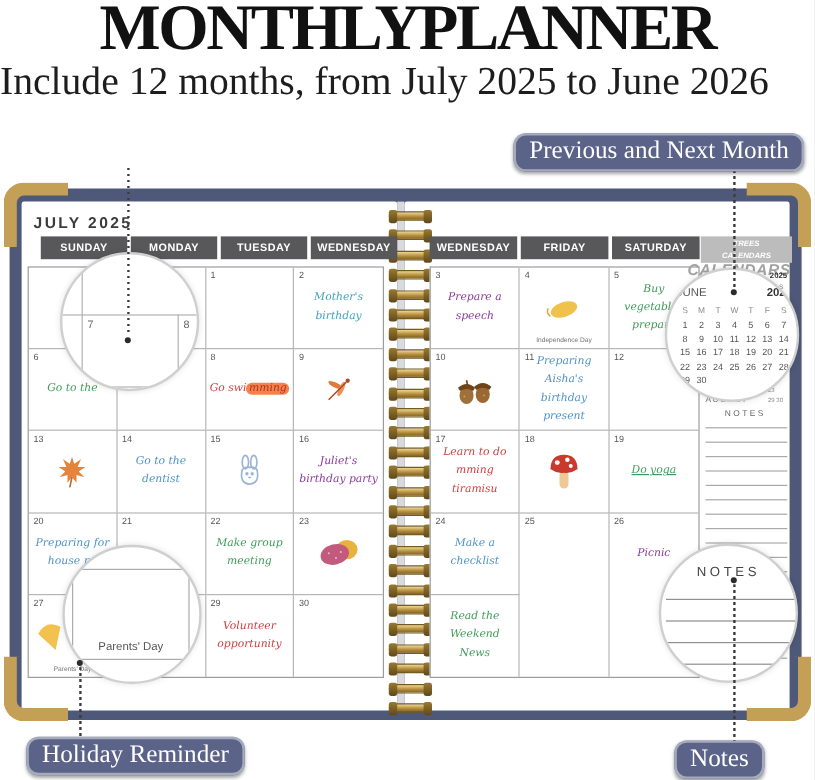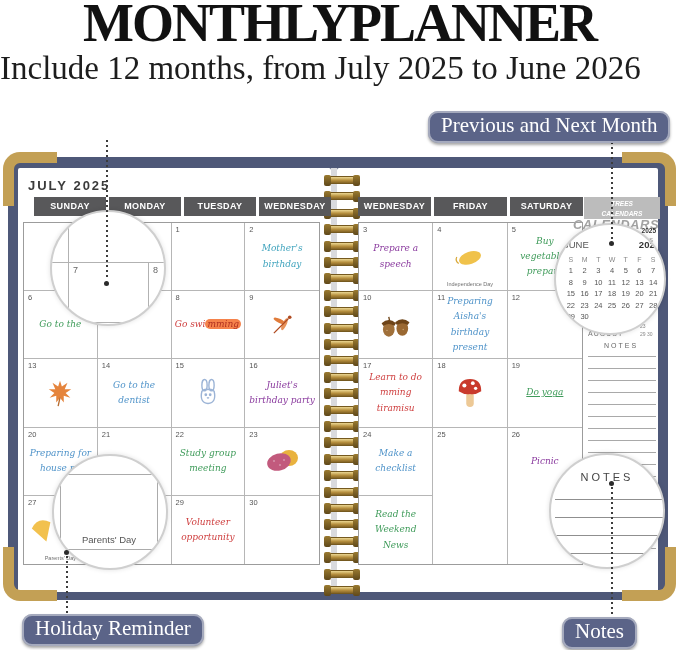--- a/index.html
+++ b/index.html
@@ -252,21 +252,21 @@
       </div>
       <div class="cell">
         <span class="dnum">20</span>
         <div class="note" style="color: rgb(79, 147, 201);">Preparing for house pa</div>
       </div>
       <div class="cell">
         <span class="dnum">21</span>
       </div>
       <div class="cell">
         <span class="dnum">22</span>
-        <div class="note" style="color: rgb(63, 155, 90);">Study group meeting</div>
+        <div class="note" style="color: rgb(63, 155, 90);">Make group meeting</div>
       </div>
       <div class="cell">
         <span class="dnum">23</span>
         <span class="icon">
           <svg width="36" height="28" viewBox="0 0 36 28">
             <ellipse cx="25" cy="11" rx="9" ry="8" fill="#e9b23e"></ellipse>
             <ellipse cx="15" cy="15" rx="12" ry="8.5" fill="#c25a7d" transform="rotate(-14 15 15)"></ellipse>
             <circle cx="10" cy="14" r="0.8" fill="#f0d9e2" opacity=".8"></circle>
             <circle cx="16" cy="18" r="0.8" fill="#f0d9e2" opacity=".8"></circle>
             <circle cx="20" cy="13" r="0.8" fill="#f0d9e2" opacity=".8"></circle>

